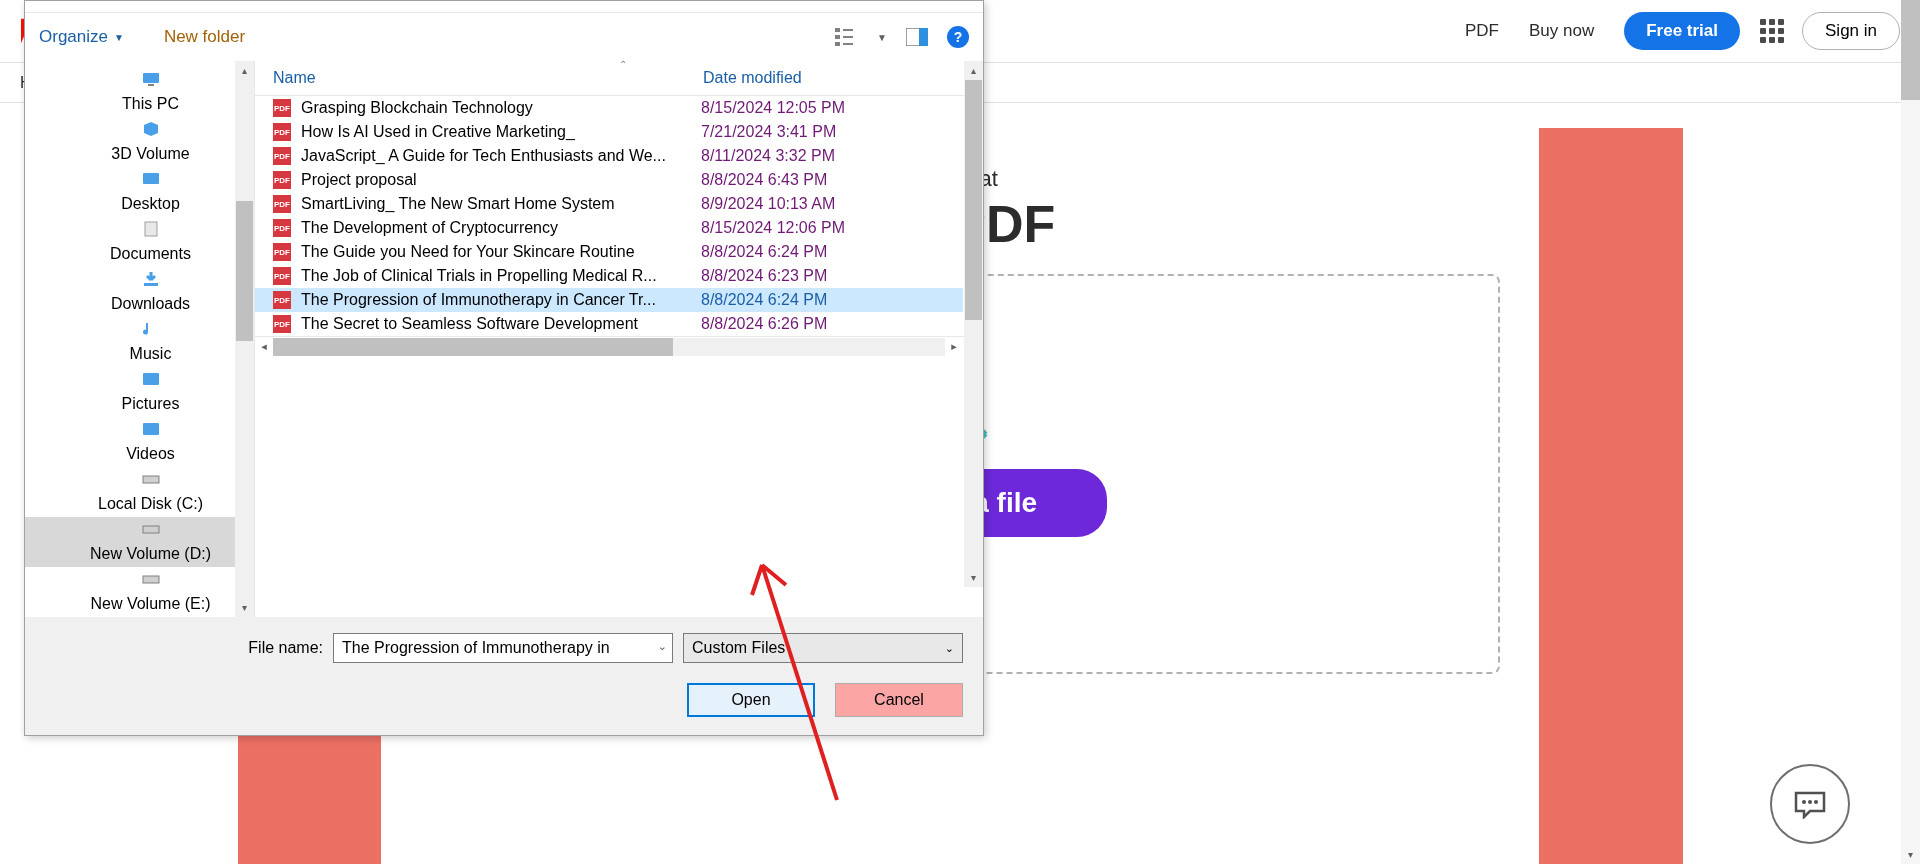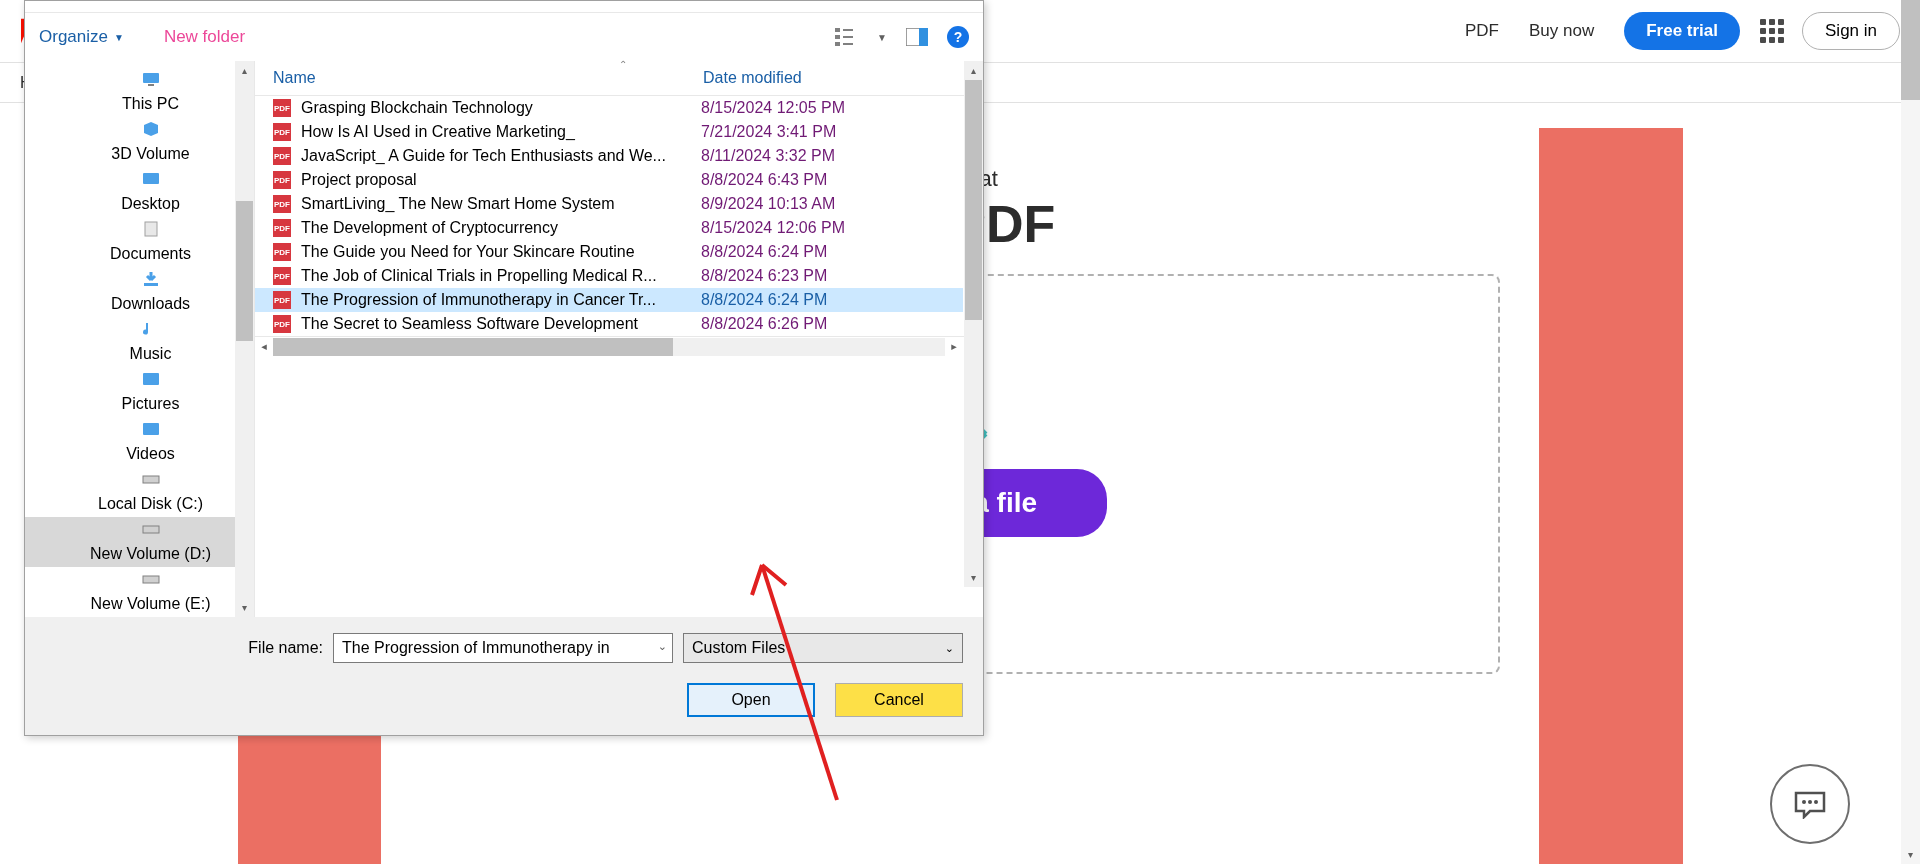--- a/index.html
+++ b/index.html
@@ -27,21 +27,21 @@
 .drop-text { font-size: 22px; color: #2c2c2c; margin-bottom: 28px; margin-top: 60px;}
 .select-file-btn { background: #6d28d9; color: #fff; border: none; border-radius: 30px; padding: 18px 70px; font-size: 28px; font-weight: 700; cursor: pointer; }
 .compress-icon { margin-bottom: 8px; }
 
 
 .file-dialog { position: absolute; top: 0; left: 24px; width: 960px; background: #f0f0f0; border: 1px solid #a0a0a0; box-shadow: 2px 2px 8px rgba(0,0,0,0.2); z-index: 100; }
 .fd-row1 { height: 12px; background: #fff; border-bottom: 1px solid #e8e8e8; }
 .fd-row2 { display: flex; align-items: center; height: 48px; padding: 0 14px; background: #fff; }
 .fd-organize { color: #1a5fa6; font-size: 17px; cursor: pointer; display: flex; align-items: center; }
 .fd-caret { margin-left: 6px; font-size: 10px; }
-.fd-newfolder { color: #ec4899; font-size: 17px; cursor: pointer; margin-left: 40px; }
+.fd-newfolder { color: #a16207; font-size: 17px; cursor: pointer; margin-left: 40px; }
 .fd-right-tools { margin-left: auto; display: flex; align-items: center; gap: 16px; }
 .tool-btn { width: 28px; height: 26px; display: flex; align-items: center; justify-content: center; cursor: pointer; }
 .help-btn { width: 22px; height: 22px; border-radius: 50%; background: #1473e6; color: #fff; font-size: 14px; font-weight: bold; display: flex; align-items: center; justify-content: center; }
 
 .fd-body { display: flex; background: #fff; }
 .fd-nav { width: 230px; border-right: 1px solid #e8e8e8; position: relative; }
 .fd-nav-scroll-track { position: absolute; top: 0; right: 0; width: 19px; height: 100%; background: #f0f0f0; }
 .fd-nav-scroll-up { height: 19px; background: #f0f0f0; display:flex; align-items:center; justify-content:center; font-size:10px; color:#606060;}
 .fd-nav-scroll-thumb { position: absolute; top: 140px; width: 17px; left: 1px; height: 140px; background: #c0c0c0; }
 .fd-nav-scroll-down { position:absolute; bottom:0; height: 19px; width:100%; display:flex; align-items:center; justify-content:center; font-size:10px; color:#606060;}
@@ -72,21 +72,21 @@
 .h-scroll-thumb { position: absolute; left: 0; width: 400px; height: 100%; background: #c0c0c0; }
 .h-scroll-right { width: 18px; text-align: center; font-size: 11px; color: #606060; cursor:pointer; }
 
 .fd-bottom { padding: 16px 20px 18px; background: #f0f0f0; }
 .fd-bottom-row1 { display: flex; align-items: center; justify-content: flex-end; gap: 10px; }
 .filename-label { font-size: 16px; }
 .filename-input { width: 340px; height: 30px; border: 1px solid #7a7a7a; background: #fff; padding: 0 8px; font-size: 16px; }
 .filetype-select { width: 280px; height: 30px; border: 1px solid #7a7a7a; background: #e8e8e8; padding: 0 8px; font-size: 16px; display:flex; align-items:center; justify-content:space-between; cursor:pointer;}
 .fd-bottom-row2 { display: flex; justify-content: flex-end; gap: 20px; margin-top: 20px; }
 .btn-open { width: 128px; height: 34px; border: 2px solid #0078d7; background: #e5f1fb; font-size: 16px; cursor: pointer; }
-.btn-cancel { width: 128px; height: 34px; border: 1px solid #adadad; background: #fde047; font-size: 16px; cursor: pointer; }
+.btn-cancel { width: 128px; height: 34px; border: 1px solid #adadad; background: #fca5a5; font-size: 16px; cursor: pointer; }
 
 
 .arrow-annotation { position: absolute; top: 555px; left: 742px; z-index: 200; pointer-events: none; }
 
 .chat-bubble { position: absolute; bottom: 20px; right: 70px; width: 80px; height: 80px; border-radius: 50%; background: #fff; border: 2px solid #6e6e6e; display: flex; align-items: center; justify-content: center; cursor: pointer; }
 
 .page-scroll { position: absolute; top: 0; right: 0; width: 19px; bottom: 0; background: #f5f5f5; }
 .page-scroll-down { position: absolute; bottom: 0; width: 100%; height: 20px; display:flex; align-items:center; justify-content:center; font-size:10px; color:#606060;}
 .page-scroll-thumb { position: absolute; top: 0; width: 100%; height: 100px; background: #c0c0c0; }
 

